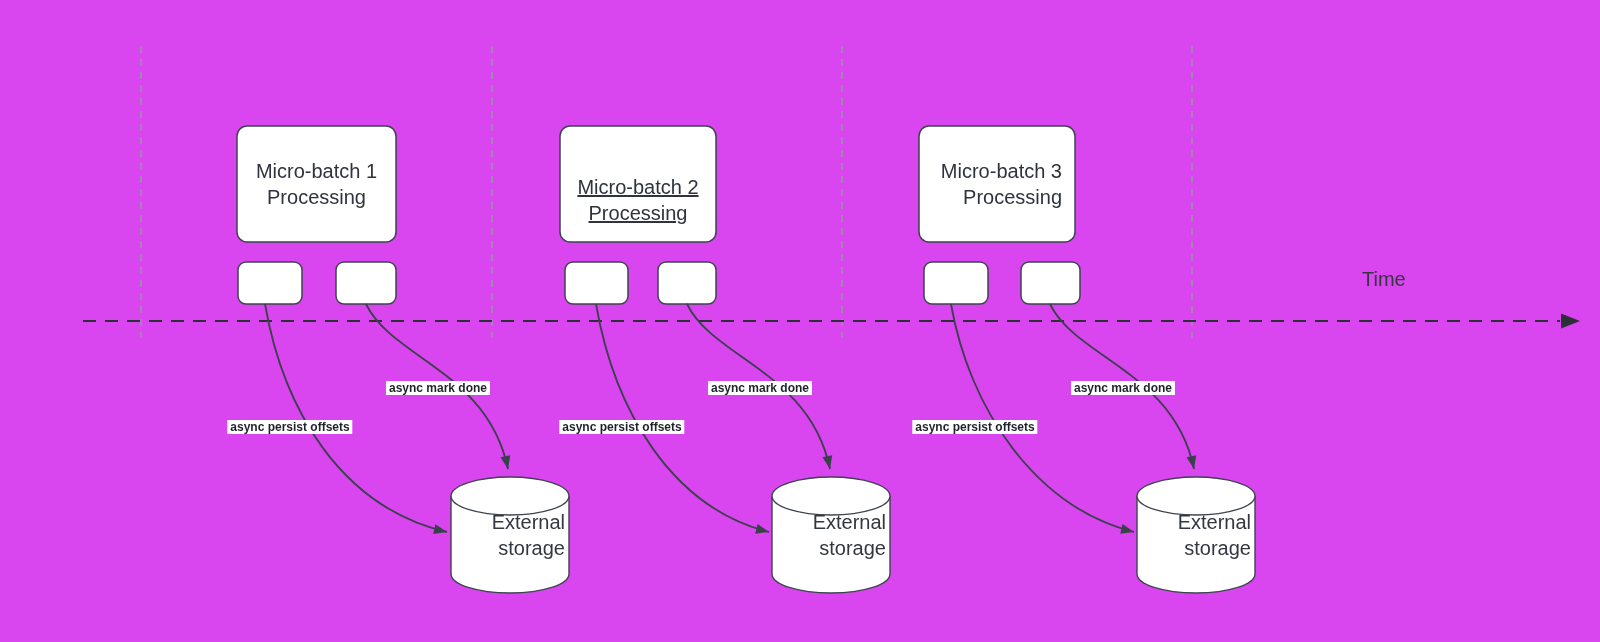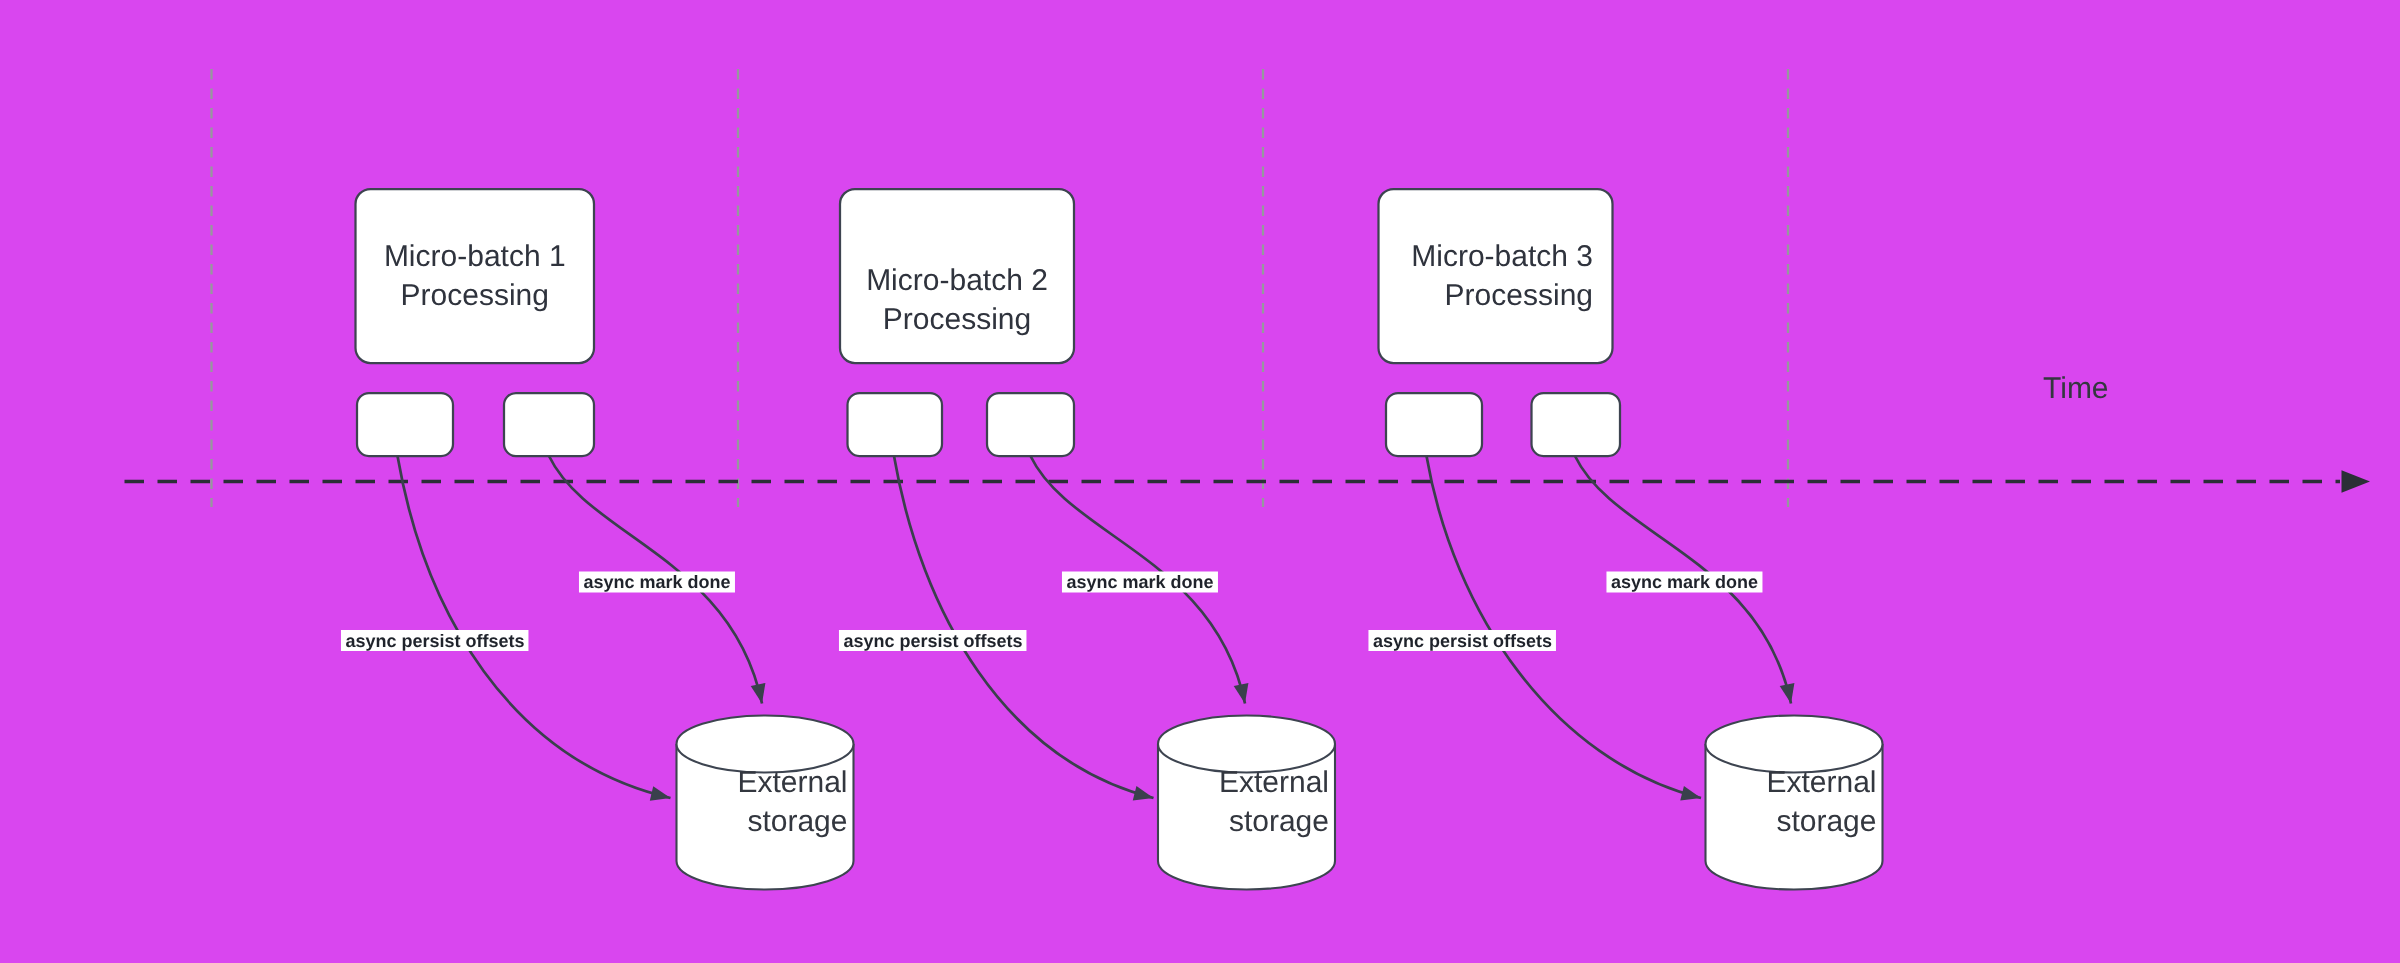--- a/index.html
+++ b/index.html
@@ -97,31 +97,31 @@
       <path d="M951,304 C969,408 1035,507 1134,532" fill="none" stroke="#3a404c" stroke-width="1.8" marker-end="url(#arrowhead)"></path>
       <path d="M1050,304 C1076,358 1174,372 1194,469" fill="none" stroke="#3a404c" stroke-width="1.8" marker-end="url(#arrowhead)"></path>
       <g>
         <path d="M1137,496 L1137,574 A59,19 0 0 0 1255,574 L1255,496" fill="#ffffff" stroke="#3d4450" stroke-width="1.4"></path>
         <ellipse cx="1196" cy="496" rx="59" ry="19" fill="#ffffff" stroke="#3d4450" stroke-width="1.4"></ellipse>
       </g>
     </g>
   </svg>
 
   <div class="node-title" style="left:237px; top:126px; width:159px; height:116px;">Micro-batch 1 Processing</div>
-  <div class="node-title" style="left:560px; top:126px; width:156px; height:148px;">Micro-batch 2 Processing</div>
+  <div class="node-title" style="left:560px; top:126px; width:156px; height:148px;text-decoration:underline;">Micro-batch 2 Processing</div>
   <div class="node-title" style="left:919px; top:126px; width:143px; height:116px;text-align:right;">Micro-batch 3 Processing</div>
 
   <div class="edge-label" style="left:290px; top:427px;">async persist offsets</div>
   <div class="edge-label" style="left:438px; top:388px;">async mark done</div>
 
   <div class="edge-label" style="left:622px; top:427px;">async persist offsets</div>
   <div class="edge-label" style="left:760px; top:388px;">async mark done</div>
 
   <div class="edge-label" style="left:975px; top:427px;">async persist offsets</div>
   <div class="edge-label" style="left:1123px; top:388px;">async mark done</div>
 
   <div class="storage-label" style="left:455px; top:509px;">External storage</div>
   <div class="storage-label" style="left:776px; top:509px;">External storage</div>
   <div class="storage-label" style="left:1141px; top:509px;">External storage</div>
 
-  <div class="time-label" style="left:1362px; top:248px;">Time</div>
+  <div class="time-label" style="left:1362px; top:268px;">Time</div>
 
 </div>
 
 </body></html>

